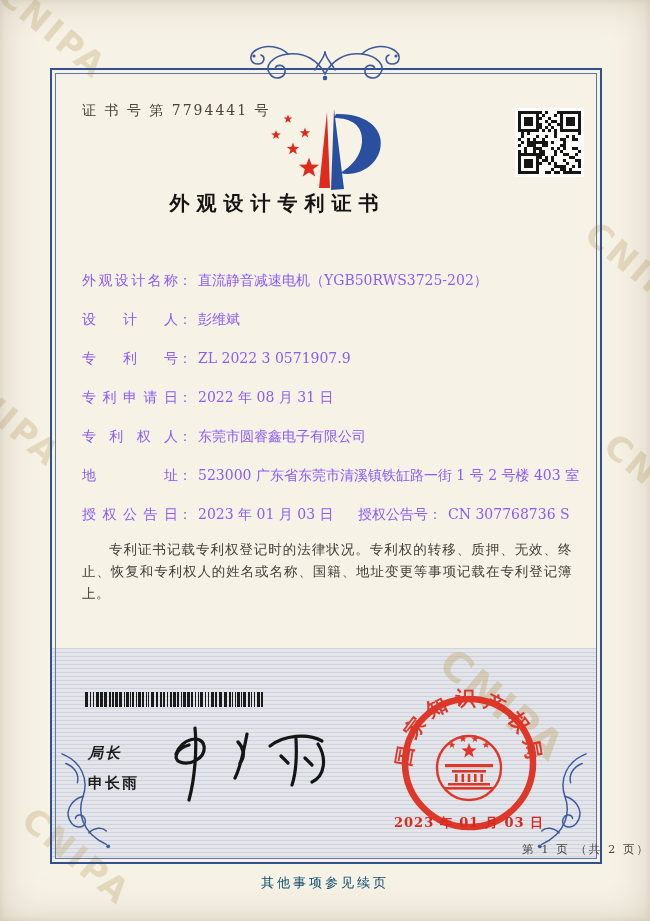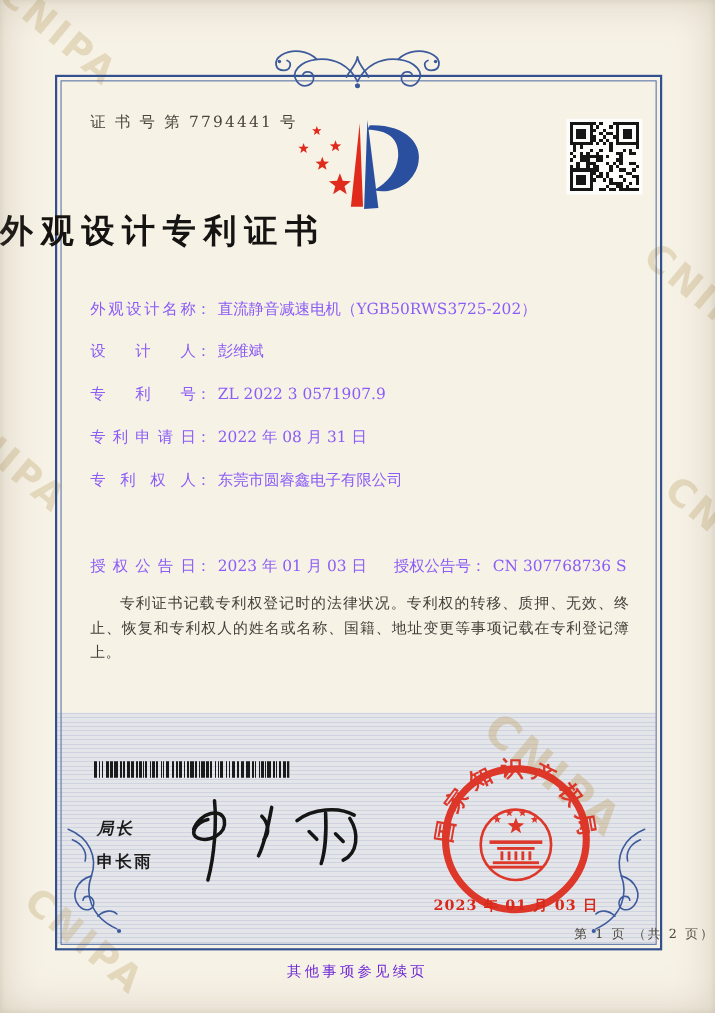--- a/index.html
+++ b/index.html
@@ -22,41 +22,41 @@
   .frame::before{content:'';position:absolute;inset:3px;border:1px solid #5c76a9;}
   .ornament{position:absolute;left:220px;top:40px;width:210px;height:48px;z-index:3;}
   .corner{position:absolute;width:64px;height:106px;z-index:3;}
   .corner.left{left:55px;top:750px;}
   .corner.right{left:529px;top:750px;transform:scaleX(-1);}
   
   .certno{position:absolute;left:82px;top:102px;z-index:3;font-size:14px;letter-spacing:2px;color:#4a443d;}
   .logo{position:absolute;left:252px;top:104px;width:150px;height:92px;z-index:3;}
   .qr{position:absolute;left:518px;top:111px;width:63px;height:63px;z-index:3;background:#fdfdfb;
       box-shadow:0 0 0 3px #fdfdfb;}
-  .title{position:absolute;left:0;top:190px;width:555px;z-index:3;text-align:left;
-         font-size:30px;font-weight:bold;letter-spacing:7px;color:#161412;}
+  .title{position:absolute;left:0;top:190px;width:555px;z-index:3;text-align:center;
+         font-size:20px;font-weight:bold;letter-spacing:7px;color:#161412;}
   .row{position:absolute;left:82px;width:490px;z-index:3;font-size:14px;color:#8b5cf6;white-space:nowrap;}
   .flabel{display:inline-block;width:96px;text-align:justify;text-align-last:justify;vertical-align:bottom;}
   .colon{margin-right:6px;}
   .col2{position:absolute;left:276px;top:0;}
   .paras{position:absolute;left:82px;top:538px;width:490px;z-index:3;font-size:13.5px;
          line-height:22px;color:#45403a;letter-spacing:.4px;}
   .paras p{margin:0;text-indent:2em;text-align:justify;}
   .barcode{position:absolute;left:85px;top:692px;width:178px;height:15px;z-index:3;}
   .signer{position:absolute;left:88px;z-index:3;font-family:"Liberation Sans","DejaVu Sans",sans-serif;
           font-size:15px;font-weight:600;color:#1d1d1d;letter-spacing:2px;}
   .signer.t1{top:744px;font-style:italic;} .signer.t2{top:774px;}
   .signature{position:absolute;left:150px;top:718px;width:200px;height:92px;z-index:3;}
   .seal{position:absolute;left:394px;top:688px;width:150px;height:150px;z-index:4;opacity:.93;}
   .sealdate{position:absolute;left:380px;top:814px;width:178px;z-index:5;text-align:center;
             font-size:13px;font-weight:bold;color:#d8291b;letter-spacing:1px;white-space:nowrap;}
   .pageinfo{position:absolute;left:0;top:842px;width:650px;z-index:3;text-align:right;
             font-size:11.5px;color:#4c463f;letter-spacing:2px;}
   .note{position:absolute;left:0;top:874px;width:650px;z-index:3;text-align:center;
-        font-size:13px;color:#6d28d9;letter-spacing:3px;}
+        font-size:13px;color:#0c4a6e;letter-spacing:3px;}
 </style>
 </head>
 <body>
 
 <div class="page">
 
   <div class="band"></div>
 
   <span class="wm" style="left:-12px;top:10px">CNIPA</span>
   <span class="wm" style="left:575px;top:250px">CNIPA</span>
@@ -341,20 +341,23 @@
   </div>
   <div class="row" style="top:350px">
     <span class="flabel">专利号</span><span class="colon">：</span><span>ZL 2022 3 0571907.9</span>
   </div>
   <div class="row" style="top:389px">
     <span class="flabel">专利申请日</span><span class="colon">：</span><span>2022 年 08 月 31 日</span>
   </div>
   <div class="row" style="top:428px">
     <span class="flabel">专利权人</span><span class="colon">：</span><span>东莞市圆睿鑫电子有限公司</span>
   </div>
+  <div class="row" style="top:467px">
+    <span class="flabel">地址</span><span class="colon">：</span><span>523000 广东省东莞市清溪镇铁缸路一街 1 号 2 号楼 403 室</span>
+  </div>
   <div class="row" style="top:506px">
     <span class="flabel">授权公告日</span><span class="colon">：</span><span>2023 年 01 月 03 日</span>
     <span class="col2">
       <span>授权公告号</span><span class="colon">：</span><span>CN 307768736 S</span>
     </span>
   </div>
 
   <div class="paras">
     <p>专利证书记载专利权登记时的法律状况。专利权的转移、质押、无效、终止、恢复和专利权人的姓名或名称、国籍、地址变更等事项记载在专利登记簿上。</p>
   </div>

